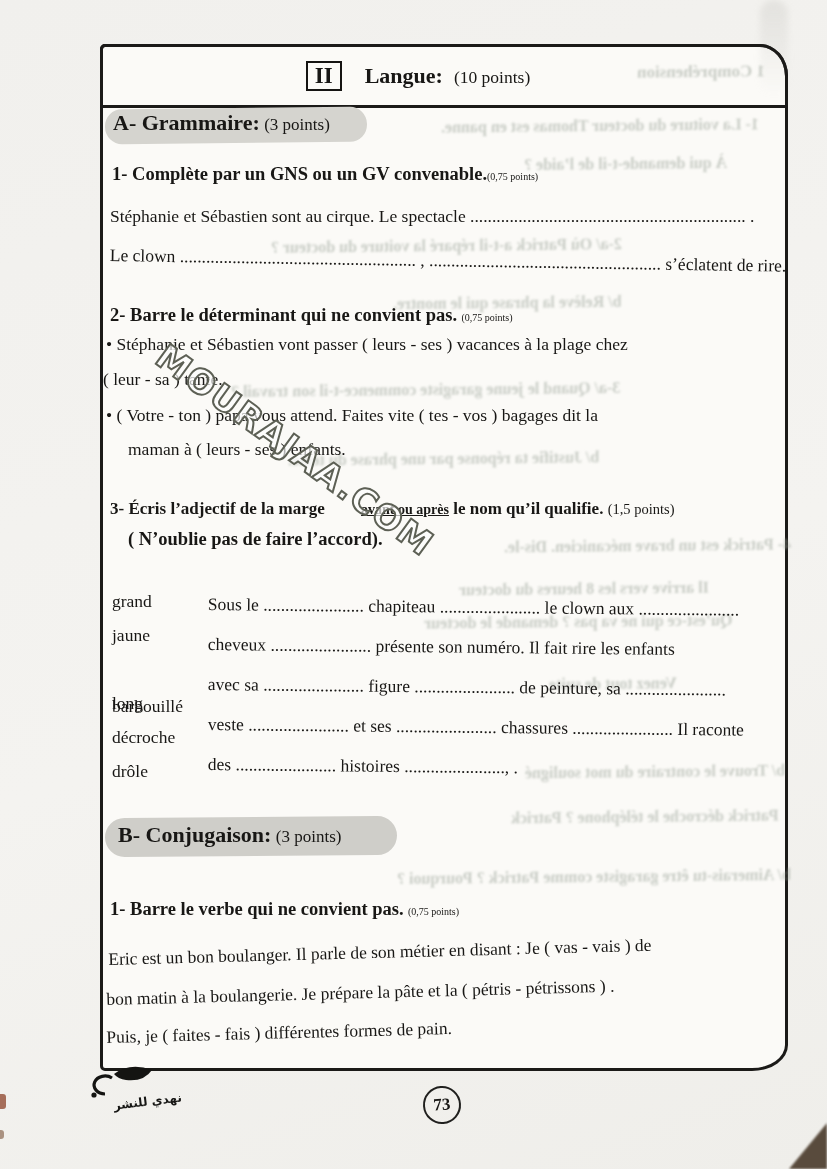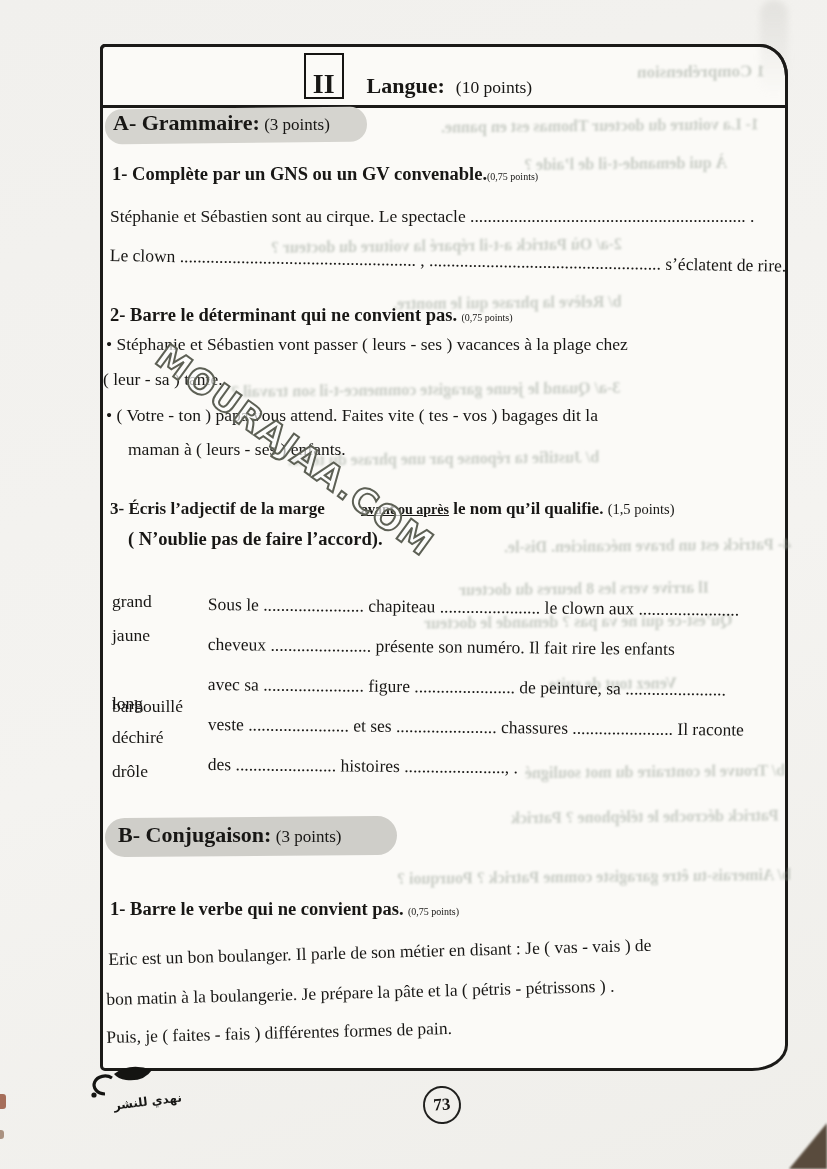--- a/index.html
+++ b/index.html
@@ -14,21 +14,21 @@
     border:3px solid #1b1a18;background:#fbfaf7;z-index:0;
     border-radius:5px 28px 36px 5px / 5px 32px 26px 5px;
   }
   .header-band{
     position:absolute;left:100px;top:44px;width:682px;height:58px;
     border:3px solid #1b1a18;z-index:2;background:transparent;
     border-radius:5px 28px 3px 3px / 5px 32px 3px 3px;
     display:flex;align-items:center;justify-content:center;
   }
   .header-inner{display:flex;align-items:baseline;gap:11px;margin-right:52px;}
-  .numeral-box{border:2.5px solid #151412;padding:16px 7px 1px 7px;font-weight:bold;font-size:28px;line-height:25px;}
+  .numeral-box{border:2.5px solid #151412;padding:0 7px 1px 7px;font-weight:bold;font-size:23px;line-height:25px;}
   .header-title{font-weight:bold;font-size:22px;margin-left:12px;}
   .header-points{font-size:17.5px;}
   
   .line{position:absolute;white-space:nowrap;font-size:17.5px;line-height:26px;z-index:3;}
   .qt{font-weight:bold;font-size:18.5px;}
   .pts{font-weight:normal;font-size:10px;}
   .sec{font-weight:bold;font-size:22px;}
   .ul{text-decoration:underline;}
   
   .hl{position:absolute;z-index:2;background:#d5d4cf;}
@@ -143,21 +143,21 @@
 
   <div class="line" style="left:110px;top:496px;font-size:17px;">
     <span class="qt" style="font-size:17px;">3- Écris l’adjectif de la marge </span><span class="qt ul" style="font-size:14px;margin-left:32px;">avant ou après</span><span class="qt" style="font-size:17px;"> le nom qu’il qualifie.</span> <span class="pts" style="font-size:14.5px;">(1,5 points)</span>
   </div>
   <div class="line qt" style="left:128px;top:526px;">( N’oublie pas de faire l’accord).</div>
 
   <div class="line" style="left:112px;top:588px;">grand</div>
   <div class="line" style="left:112px;top:622px;">jaune</div>
   <div class="line" style="left:112px;top:656px;margin-top:37px;">barbouillé</div>
   <div class="line" style="left:112px;top:690px;">long</div>
-  <div class="line" style="left:112px;top:724px;">déchiré</div>
+  <div class="line" style="left:112px;top:724px;">décroche</div>
   <div class="line" style="left:112px;top:758px;">drôle</div>
 
   <div class="line" style="left:208px;top:591px;transform:rotate(0.6deg);transform-origin:left top;">Sous le ....................... chapiteau ....................... le clown aux .......................</div>
   <div class="line" style="left:208px;top:631px;transform:rotate(0.6deg);transform-origin:left top;">cheveux ....................... présente son numéro. Il fait rire les enfants</div>
   <div class="line" style="left:208px;top:671px;transform:rotate(0.6deg);transform-origin:left top;">avec sa ....................... figure ....................... de peinture, sa .......................</div>
   <div class="line" style="left:208px;top:711px;transform:rotate(0.6deg);transform-origin:left top;">veste ....................... et ses ....................... chassures ....................... Il raconte</div>
   <div class="line" style="left:208px;top:751px;transform:rotate(0.6deg);transform-origin:left top;">des ....................... histoires ......................., .</div>
 
   <div class="hl hl-b"></div>
   <div class="line" style="left:118px;top:822px;">

